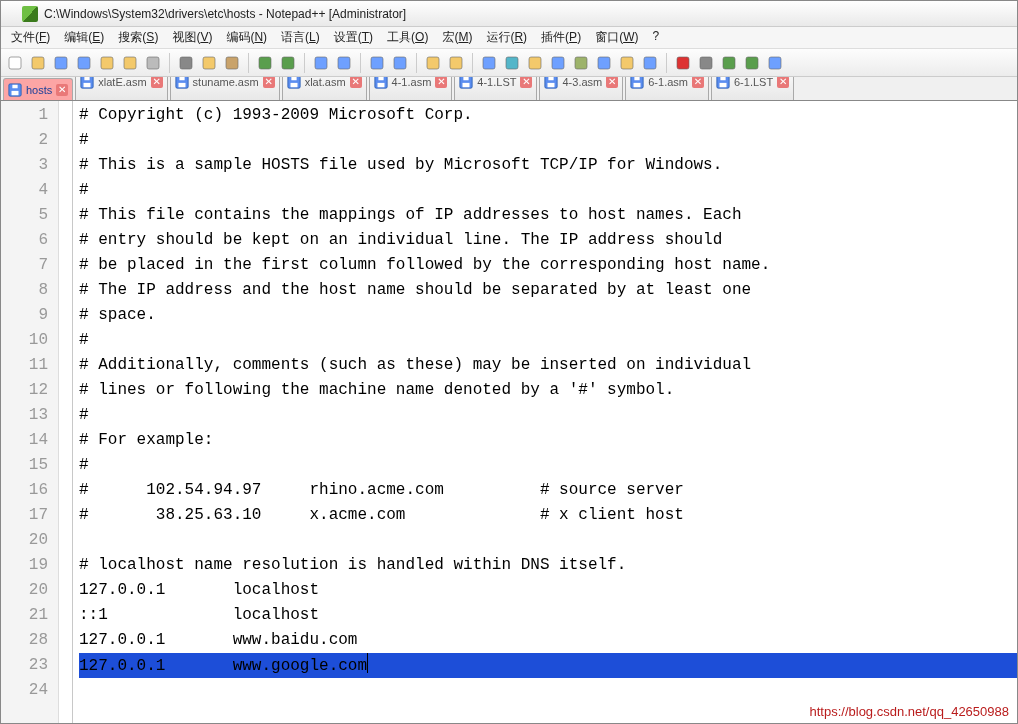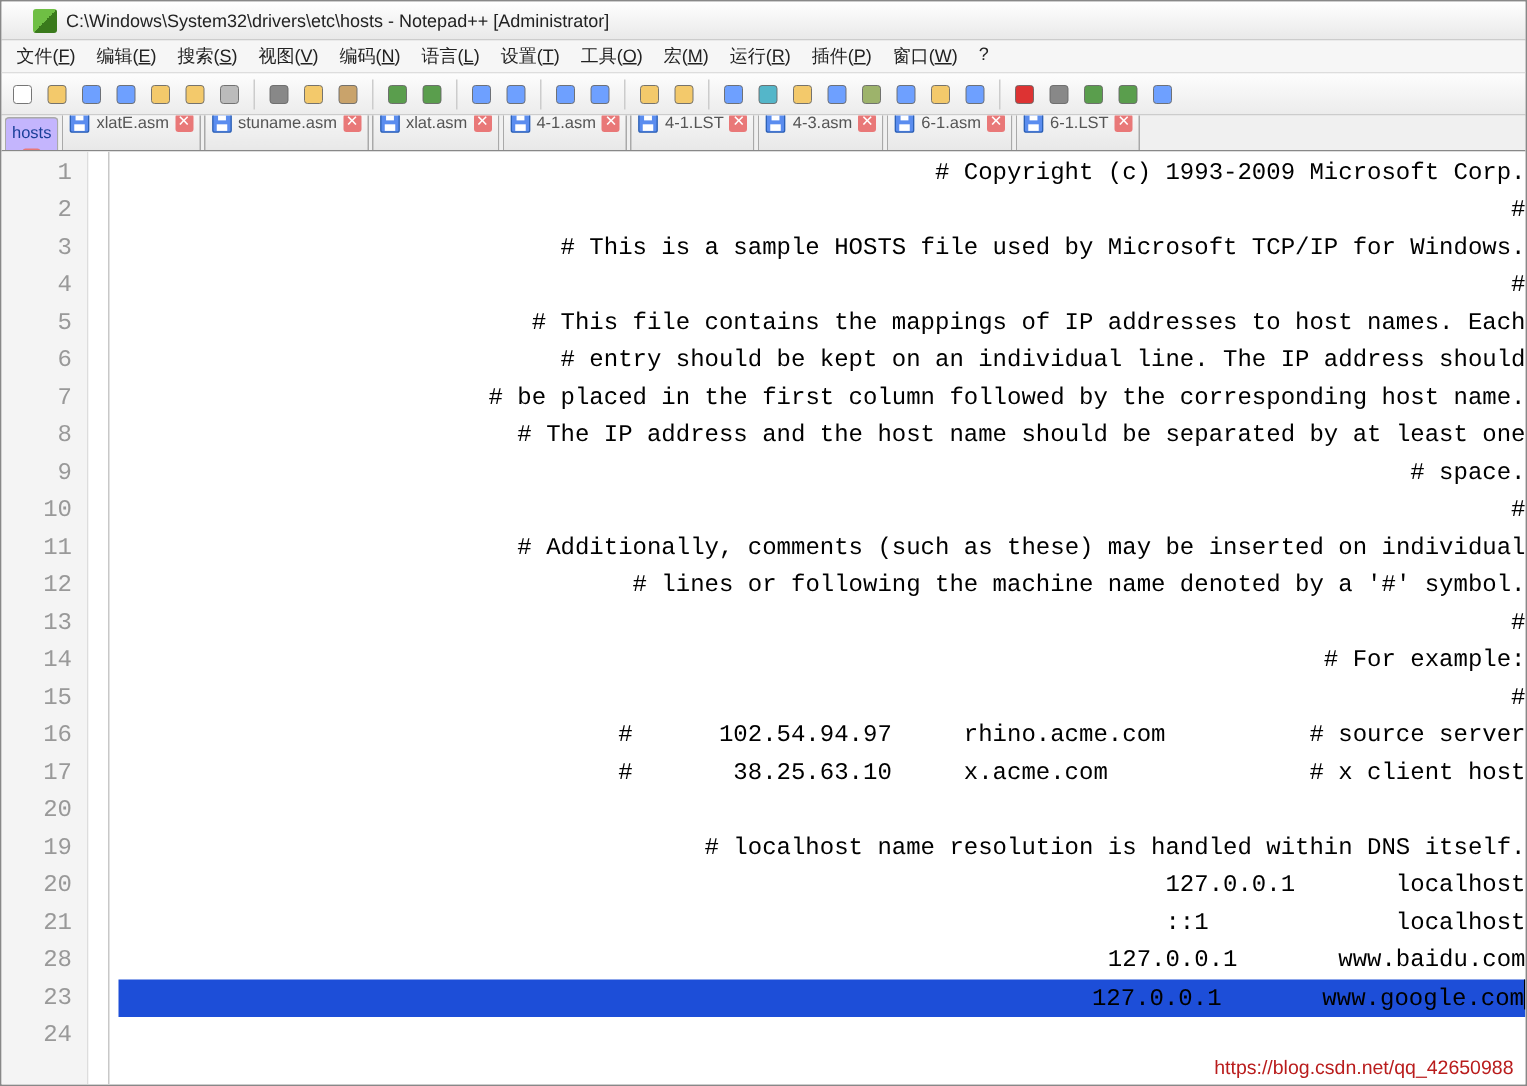--- a/index.html
+++ b/index.html
@@ -80,26 +80,25 @@
     border-top-left-radius:3px;
     border-top-right-radius:3px;
     margin-right:2px;
     padding: 0 4px;
     font-size:11px;
     color:#555;
     gap:4px;
     white-space:nowrap;
   }
   .tab.active {
-    background:#c4b5fd;
+    background:#fca5a5;
     color:#1a3f99;
     height:23px;
     position:relative;
     top:1px;
-    flex-direction:column;
   }
   .tab .save-icon { width:14px; height:14px; }
   .tab .close-x {
     width:12px; height:12px;
     background:#e97878;
     color:#fff;
     font-size:10px;
     line-height:12px;
     text-align:center;
     border-radius:2px;
@@ -129,21 +128,21 @@
     background:#fff;
   }
   .code {
     flex:1;
     padding-left:6px;
     padding-top:2px;
     color:#000;
     white-space:pre;
     position:relative;
   }
-  .code .line { height:25px;text-align:right; }
+  .code .line { height:25px; }
   .code .line.current {
     background:#1d4ed8;
   }
   .caret {
     display:inline-block;
     width:1px; height:20px;
     background:#000;
     vertical-align:-3px;
   }
   .watermark {

